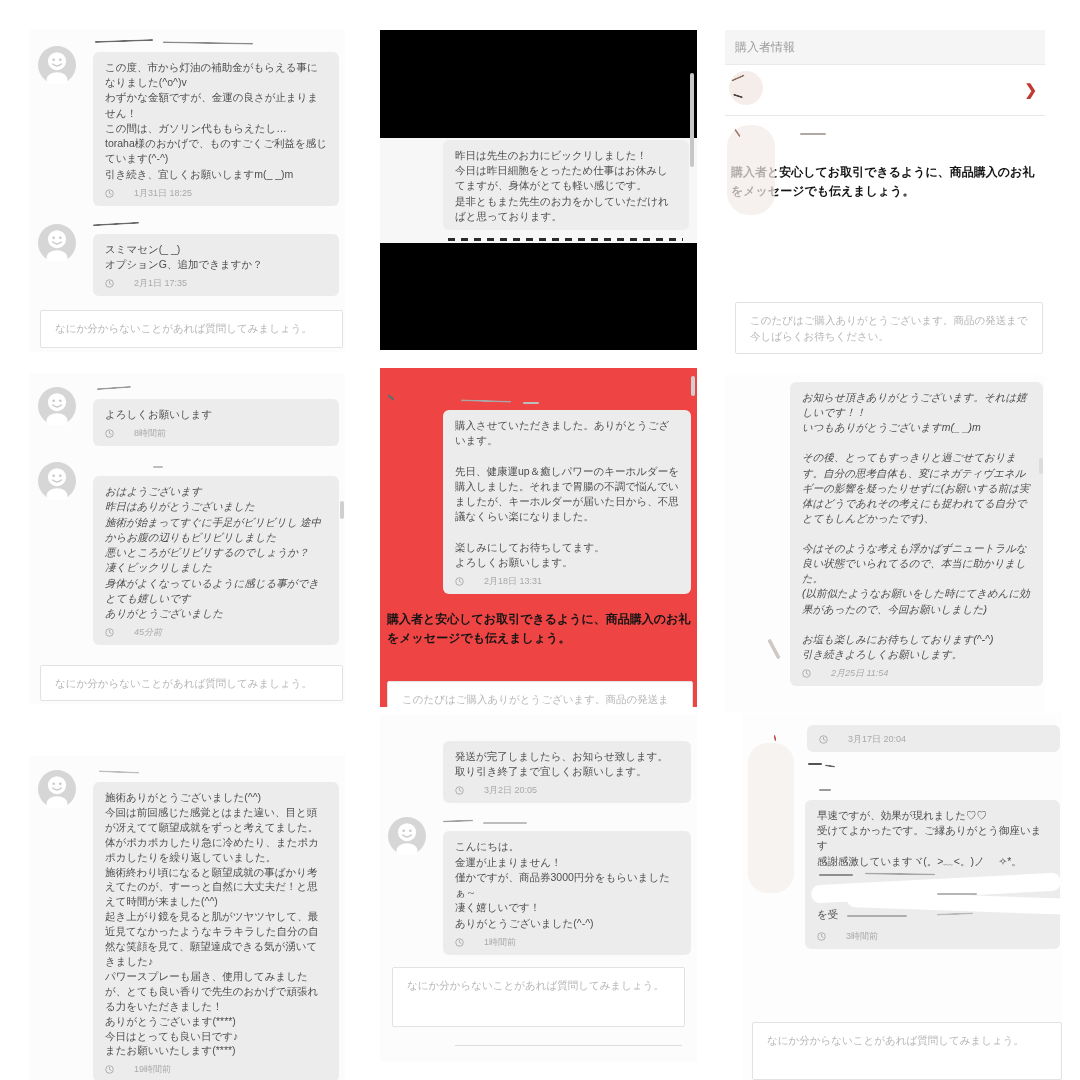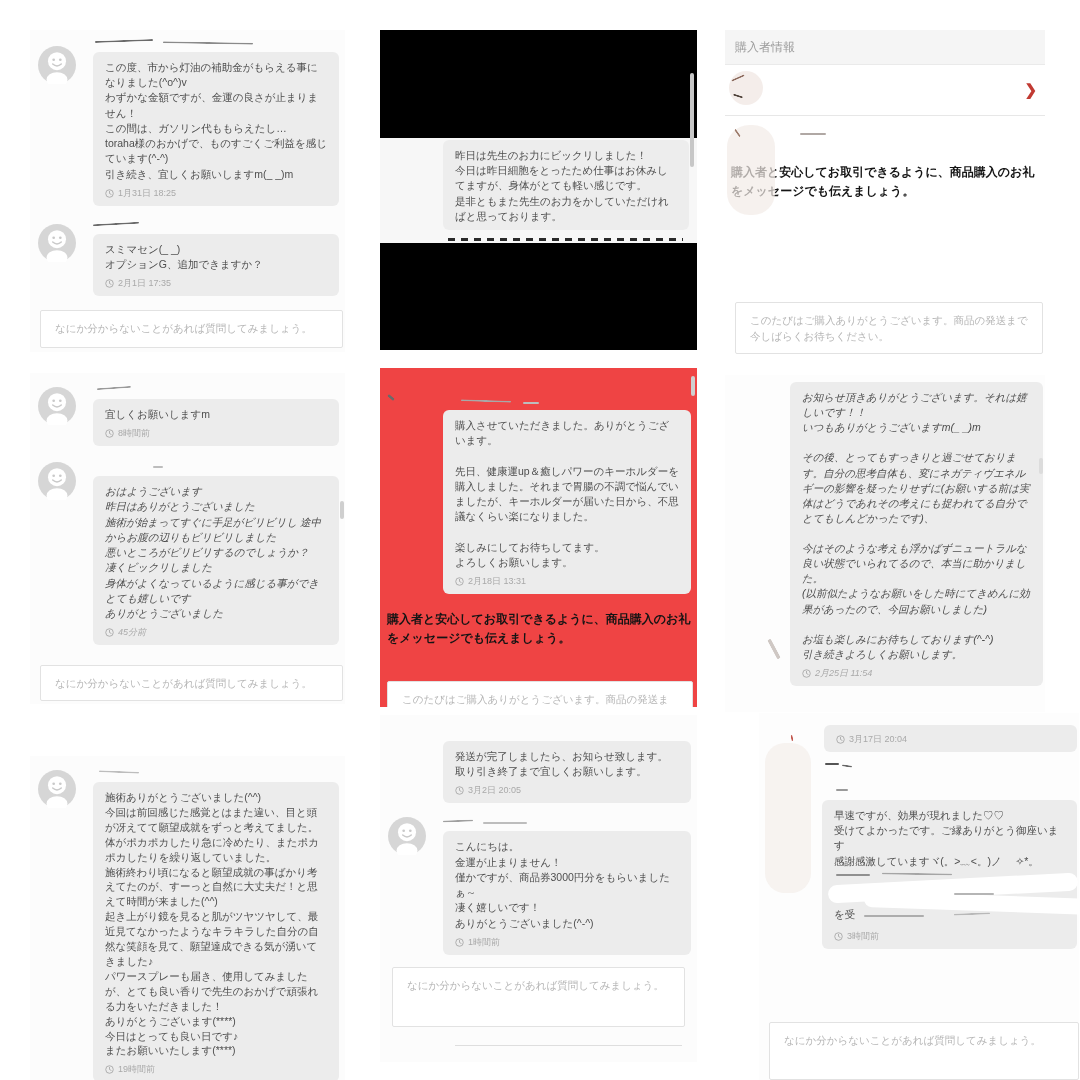--- a/index.html
+++ b/index.html
@@ -5,21 +5,21 @@
   html,body{margin:0;padding:0;background:#fff;}
   .canvas{position:relative;width:1080px;height:1080px;background:#fff;overflow:hidden;
           font-family:"Liberation Sans",sans-serif;color:#4a4a4a;}
   .panel{position:absolute;overflow:hidden;background:#fcfcfc;}
   .msg-row{position:relative;}
   .avatar{position:absolute;left:8px;top:0;width:38px;height:38px;}
   .name-row{height:16px;margin:4px 0 2px 63px;position:relative;}
   .bubble{margin-left:63px;margin-right:6px;background:#ececec;border-radius:6px;
           padding:8px 12px 6px 12px;font-size:10.5px;line-height:1.45;color:#4e4e4e;}
   .bubble .text{white-space:pre-line;}
-  .time{display:flex;align-items:center;gap:4px;margin-top:5px;color:#a9a9a9;font-size:9px;}
+  .time{display:flex;align-items:center;gap:20px;margin-top:5px;color:#a9a9a9;font-size:9px;}
   .input-box{border:1px solid #e2e2e2;background:#fff;border-radius:2px;
              padding:10px 14px;color:#b5b5b5;font-size:10.5px;line-height:1.5;}
   .guidance{font-weight:bold;color:#141414;font-size:12px;line-height:1.55;}
   .scroll{position:absolute;width:4px;border-radius:2px;background:#cfcfcf;}
   .blackbox{position:absolute;left:0;right:0;background:#000;}
   .smudge{position:absolute;height:3px;
           background:repeating-linear-gradient(90deg,#2a2a2a 0 7px,transparent 7px 13px);}
   .dash{position:absolute;border-top:2px solid #6a6a6a;border-radius:2px;}
   .dash.light{border-top-color:#bdbdbd;}
   .blob{position:absolute;background:#efe6e1;border-radius:50%;opacity:.7;}
@@ -104,21 +104,21 @@
             <circle cx="16.5" cy="14.5" r="1.4" fill="#c9c9c9"></circle>
             <circle cx="23.5" cy="14.5" r="1.4" fill="#c9c9c9"></circle>
             <path d="M15.5 19 q4.5 4 9 0" stroke="#c9c9c9" stroke-width="1.6" fill="none" stroke-linecap="round"></path>
             <ellipse cx="20" cy="35.5" rx="11" ry="8" fill="#fff"></ellipse>
           </svg>
       </span>
       <div class="name-row">
         <div class="dash light" style="left:4px;top:6px;width:34px;transform:rotate(-4deg);border-top-color:#9a9a9a;"></div>
       </div>
       <div class="bubble">
-        <div class="text">宜しくお願いしますm</div>
+        <div class="text">よろしくお願いします</div>
         <div class="time">
           <svg class="clock" viewBox="0 0 10 10" width="9" height="9">
               <circle cx="5" cy="5" r="4.2" stroke="#a9a9a9" fill="none"></circle>
               <path d="M5 2.6 V5 L6.8 6" stroke="#a9a9a9" fill="none" stroke-linecap="round"></path>
             </svg>
           <span>8時間前</span>
         </div>
       </div>
     </div>
     <div class="msg-row" style="margin-top:12px;font-style:italic;">
@@ -313,21 +313,21 @@
             <circle cx="5" cy="5" r="4.2" stroke="#a9a9a9" fill="none"></circle>
             <path d="M5 2.6 V5 L6.8 6" stroke="#a9a9a9" fill="none" stroke-linecap="round"></path>
           </svg>
         <span>2月25日 11:54</span>
       </div>
     </div>
     <div class="dash light" style="left:38px;top:272px;width:22px;border-top-color:#cfc8c4;transform:rotate(62deg);border-top-width:4px;"></div>
     <div class="scroll" style="right:2px;top:83px;height:16px;background:#dcdcdc;"></div>
   </div>
 
-  <div class="panel" style="left:759px;top:713px;width:320px;height:367px;background:#fdfdfd;">
+  <div class="panel" style="left:742px;top:713px;width:320px;height:367px;background:#fdfdfd;">
     <div class="bubble" style="margin:12px 2px 0 65px;">
       <div class="time" style="margin-top:0;">
         <svg class="clock" viewBox="0 0 10 10" width="9" height="9">
             <circle cx="5" cy="5" r="4.2" stroke="#a9a9a9" fill="none"></circle>
             <path d="M5 2.6 V5 L6.8 6" stroke="#a9a9a9" fill="none" stroke-linecap="round"></path>
           </svg>
         <span>3月17日 20:04</span>
       </div>
     </div>
     <div class="blob" style="left:6px;top:30px;width:46px;height:150px;border-radius:20px;background:#f4eeea;"></div>

